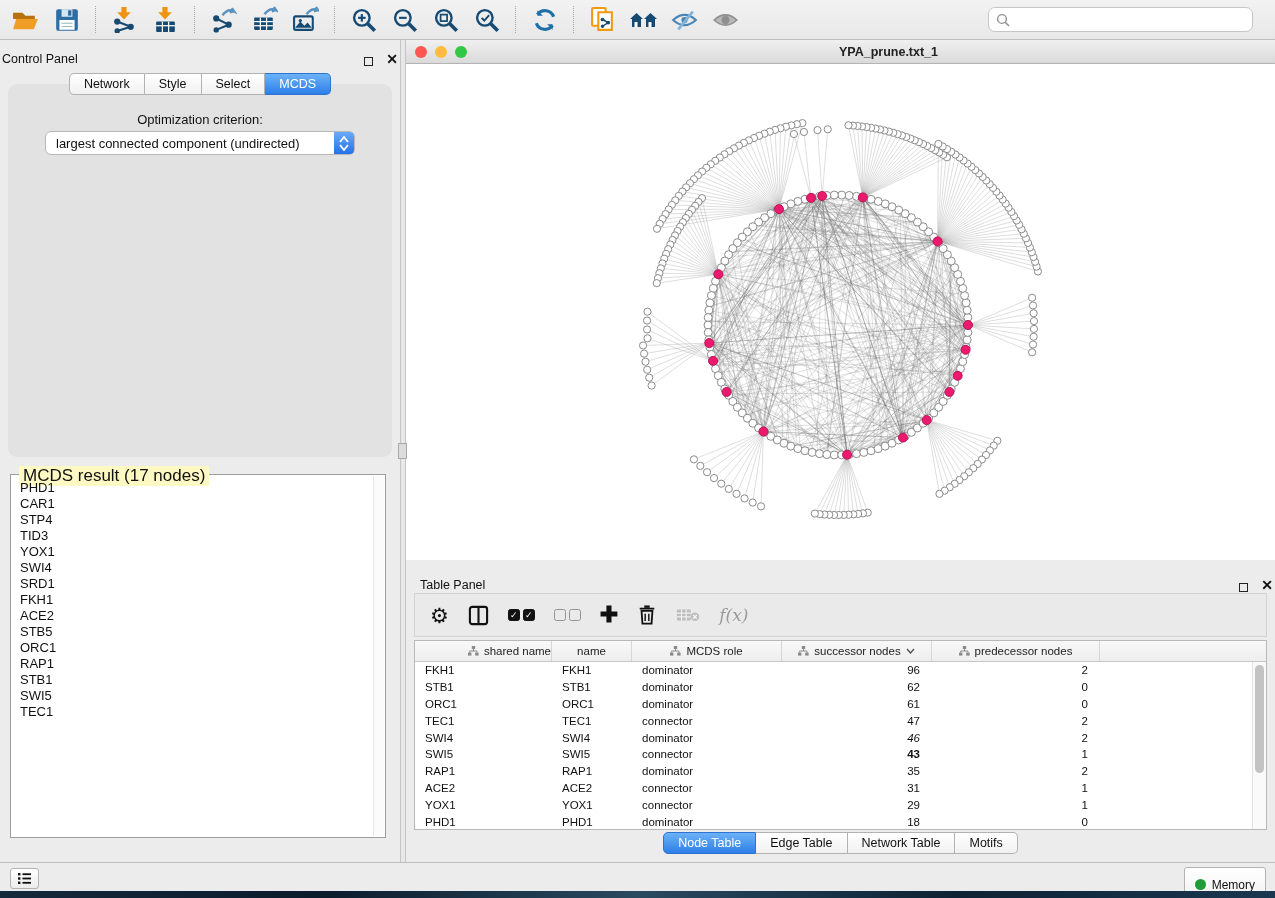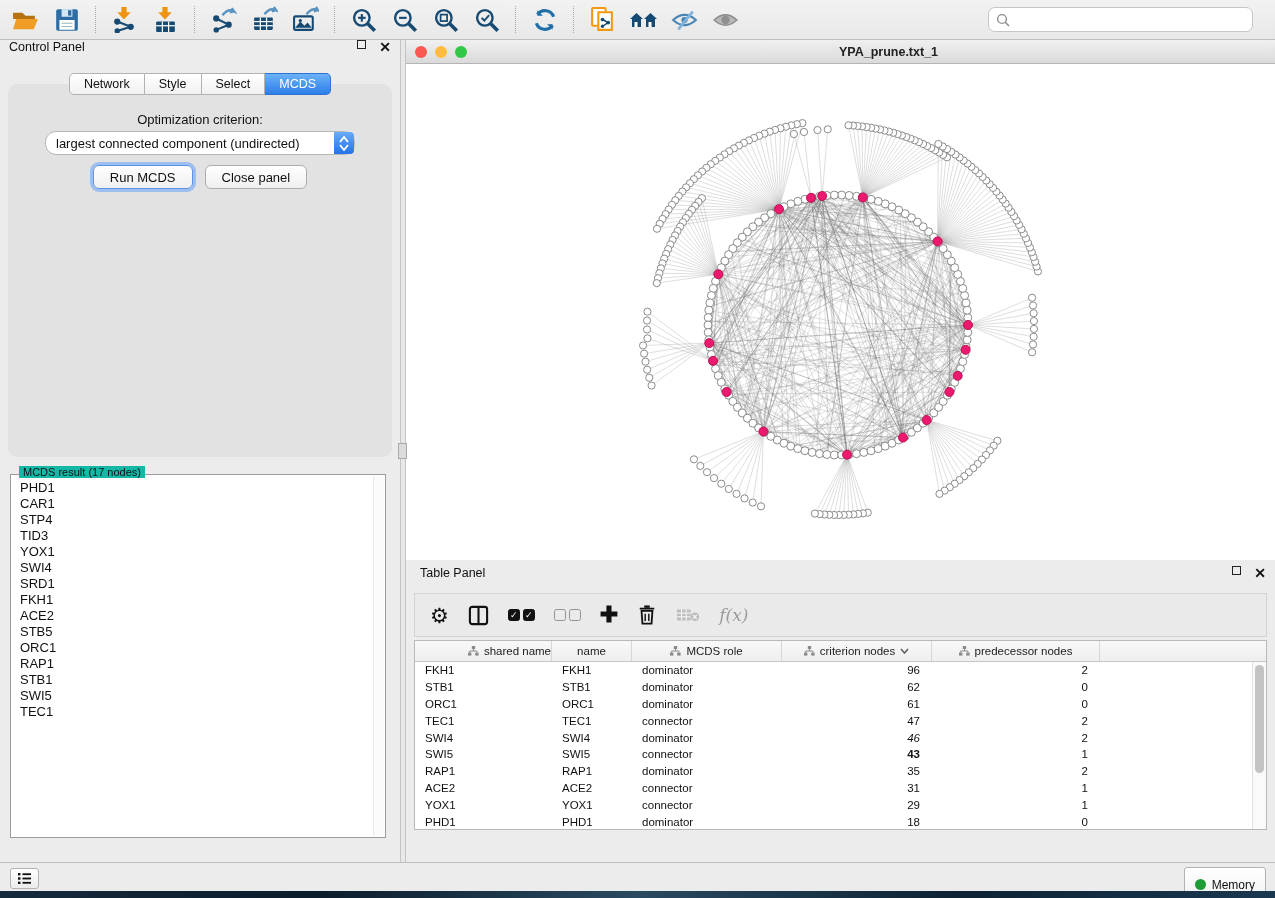--- a/index.html
+++ b/index.html
@@ -13,41 +13,41 @@
     background:linear-gradient(#f2f2f2,#e8e8e8);border-bottom:1px solid #bdbdbd;
     display:flex;align-items:center;padding:0 10px;gap:10px;}
   .tb-btn{width:31px;height:29px;display:flex;align-items:center;justify-content:center;border-radius:4px;}
   .tb-sep{width:1px;height:27px;border-left:1px dotted #a6a6a6;margin:0 3px;}
   .search-wrap{margin-left:auto;margin-right:12px;width:265px;height:25px;background:#fff;
     border:1px solid #c6c6c6;border-radius:7px;display:flex;align-items:center;padding:0 7px;color:#999;}
   .search-wrap input{border:none;outline:none;flex:1;font-size:12px;background:transparent;margin-left:5px;color:#333;}
 
   
   .left-panel{position:absolute;left:0;top:40px;width:400px;height:822px;background:#ececec;}
-  .panel-titlebar{height:26px;display:flex;align-items:flex-start;padding:0 9px;font-size:12.5px;color:#111;}
+  .panel-titlebar{height:26px;display:flex;align-items:flex-end;padding:0 2px;font-size:12.5px;color:#111;}
   .mini-float{width:9px;height:9px;border:1.5px solid #222;margin-left:auto;margin-right:13px;cursor:pointer;}
   .mini-close{font-size:14px;font-weight:bold;color:#111;line-height:1;cursor:pointer;}
   .cp-tabs{position:absolute;left:0;top:33px;width:100%;display:flex;justify-content:center;z-index:3;}
   .seg{height:22px;padding:0 14px;background:linear-gradient(#ffffff,#f1f1f1);border:1px solid #b2b2b2;border-left:none;
     font-size:12.5px;display:flex;align-items:center;color:#111;cursor:pointer;}
   .seg.first{border-left:1px solid #b2b2b2;border-radius:5px 0 0 5px;}
   .seg.last{border-radius:0 5px 5px 0;}
   .seg.active{background:linear-gradient(#6db2f8,#2d7fe9);color:#fff;border-color:#2d74d2;}
   .cp-inner{position:absolute;left:8px;top:44px;width:384px;height:373px;background:#e2e2e2;border-radius:9px;}
   .opt-label{position:absolute;top:28px;width:100%;text-align:center;font-size:13px;color:#111;}
   .select-box{position:absolute;left:37px;top:47px;width:310px;height:24px;background:#fff;border:1px solid #b7b7b7;
-    border-radius:11px;display:flex;align-items:center;font-size:13px;padding-left:10px;color:#111;cursor:pointer;}
+    border-radius:6px;display:flex;align-items:center;font-size:13px;padding-left:10px;color:#111;cursor:pointer;}
   .select-stepper{margin-left:auto;width:20px;height:22px;border-radius:0 4px 4px 0;
     background:linear-gradient(#68abf7,#2472ea);display:flex;flex-direction:column;align-items:center;justify-content:center;gap:1px;}
   .cp-buttons{position:absolute;top:81px;width:100%;display:flex;justify-content:center;gap:12px;}
   .btn{height:24px;padding:0 16px;background:linear-gradient(#ffffff,#efefef);border:1px solid #adadad;
     border-radius:6px;font-size:13px;color:#111;display:flex;align-items:center;cursor:pointer;}
   .btn.focused{box-shadow:0 0 0 3px rgba(100,160,250,.55);border-color:#5a96e8;}
   .mcds-box{position:absolute;left:10px;top:434px;width:376px;height:364px;border:1px solid #9c9c9c;background:#fff;}
-  .mcds-title{position:absolute;left:8px;top:-9px;background:#14b8a6;padding:0 4px;font-size:11px;color:#111;}
+  .mcds-title{position:absolute;left:8px;top:-9px;background:#fef9c3;padding:0 4px;font-size:17px;color:#111;}
   .mcds-list{position:absolute;left:0;top:0;width:100%;height:100%;overflow:hidden;padding:5px 0 0 9px;
     font-size:13px;line-height:16px;color:#111;}
   .mcds-scroll{position:absolute;right:1px;top:1px;width:11px;height:calc(100% - 2px);background:#fbfbfb;border-left:1px solid #e9e9e9;}
 
   
   .v-split{position:absolute;left:400px;top:40px;width:6px;height:822px;background:#e8e8e8;
     border-left:1px solid #c4c4c4;border-right:1px solid #c4c4c4;}
   .v-grip{position:absolute;left:398px;top:443px;width:9px;height:16px;background:#dcdcdc;border:1px solid #a9a9a9;z-index:5;cursor:col-resize;}
 
   
@@ -257,24 +257,20 @@
       <div class="select-box">
         <span>largest connected component (undirected)</span>
         <span class="select-stepper">
           <svg width="10" height="7" viewBox="0 0 10 7">
               <path d="M1 6 L5 1 L9 6" fill="none" stroke="#fff" stroke-width="1.8"></path>
             </svg>
           <svg width="10" height="7" viewBox="0 0 10 7">
               <path d="M1 1 L5 6 L9 1" fill="none" stroke="#fff" stroke-width="1.8"></path>
             </svg>
         </span>
-      </div>
-      <div class="cp-buttons">
-        <div class="btn focused">Run MCDS</div>
-        <div class="btn">Close panel</div>
       </div>
     </div>
     <div class="mcds-box">
       <span class="mcds-title">MCDS result (17 nodes)</span>
       <div class="mcds-list" id="mcds-list">
           <div>PHD1</div>
           <div>CAR1</div>
           <div>STP4</div>
           <div>TID3</div>
           <div>YOX1</div>
@@ -1296,21 +1292,21 @@
             </svg>
             <span>MCDS role</span>
           </div>
           <div class="th" style="width: 150px;">
             <svg width="11" height="10">
               <rect x="3.8" y="0" width="3.4" height="3" fill="#8a8a8a"></rect>
               <rect x="0" y="6.6" width="3.4" height="3" fill="#8a8a8a"></rect>
               <rect x="7.2" y="6.6" width="3.4" height="3" fill="#8a8a8a"></rect>
               <path d="M5.5 3 v2 M1.7 6.6 v-1.6 h7.2 v1.6" fill="none" stroke="#8a8a8a" stroke-width="1"></path>
             </svg>
-            <span>criterion nodes</span>
+            <span>successor nodes</span>
             <svg width="9" height="6">
               <path d="M1 1 L4.5 5 L8 1" fill="none" stroke="#555" stroke-width="1.4"></path>
             </svg>
           </div>
           <div class="th" style="width: 168px;">
             <svg width="11" height="10">
               <rect x="3.8" y="0" width="3.4" height="3" fill="#8a8a8a"></rect>
               <rect x="0" y="6.6" width="3.4" height="3" fill="#8a8a8a"></rect>
               <rect x="7.2" y="6.6" width="3.4" height="3" fill="#8a8a8a"></rect>
               <path d="M5.5 3 v2 M1.7 6.6 v-1.6 h7.2 v1.6" fill="none" stroke="#8a8a8a" stroke-width="1"></path>
@@ -1388,20 +1384,26 @@
             <div class="td" style="width: 80px;">PHD1</div>
             <div class="td" style="width: 150px;">dominator</div>
             <div class="td num" style="width: 150px;">18</div>
             <div class="td num" style="width: 168px;">0</div>
           </div>
         </div>
       <div class="tp-scroll">
           <div class="tp-thumb"></div>
         </div>
     </div>
+    <div class="tp-tabs" id="tp-tabs">
+        <div class="seg first active">Node Table</div>
+        <div class="seg">Edge Table</div>
+        <div class="seg">Network Table</div>
+        <div class="seg last">Motifs</div>
+      </div>
   </div>
 
   <div class="status-bar">
     <div class="status-left-btn">
       <svg width="15" height="13" viewBox="0 0 15 13">
           <rect x="1" y="1" width="2.4" height="2.4" fill="#111"></rect>
           <rect x="1" y="5.3" width="2.4" height="2.4" fill="#111"></rect>
           <rect x="1" y="9.6" width="2.4" height="2.4" fill="#111"></rect>
           <line x1="5.5" y1="2.2" x2="14" y2="2.2" stroke="#111" stroke-width="1.8"></line>
           <line x1="5.5" y1="6.5" x2="14" y2="6.5" stroke="#111" stroke-width="1.8"></line>

